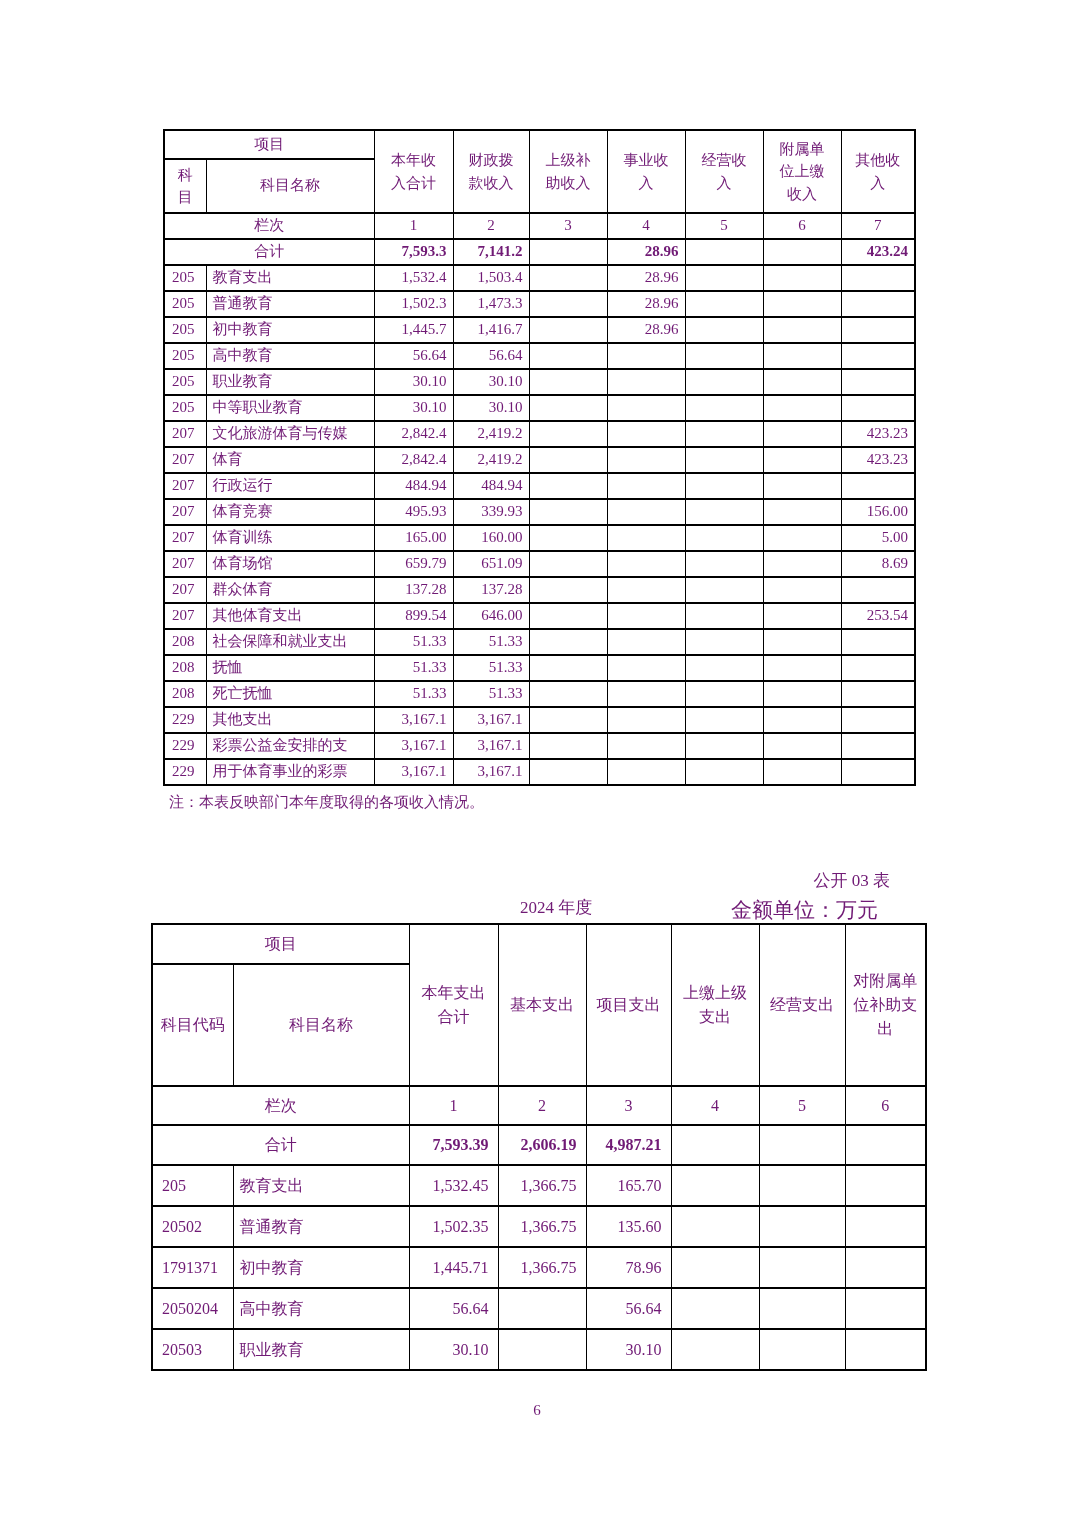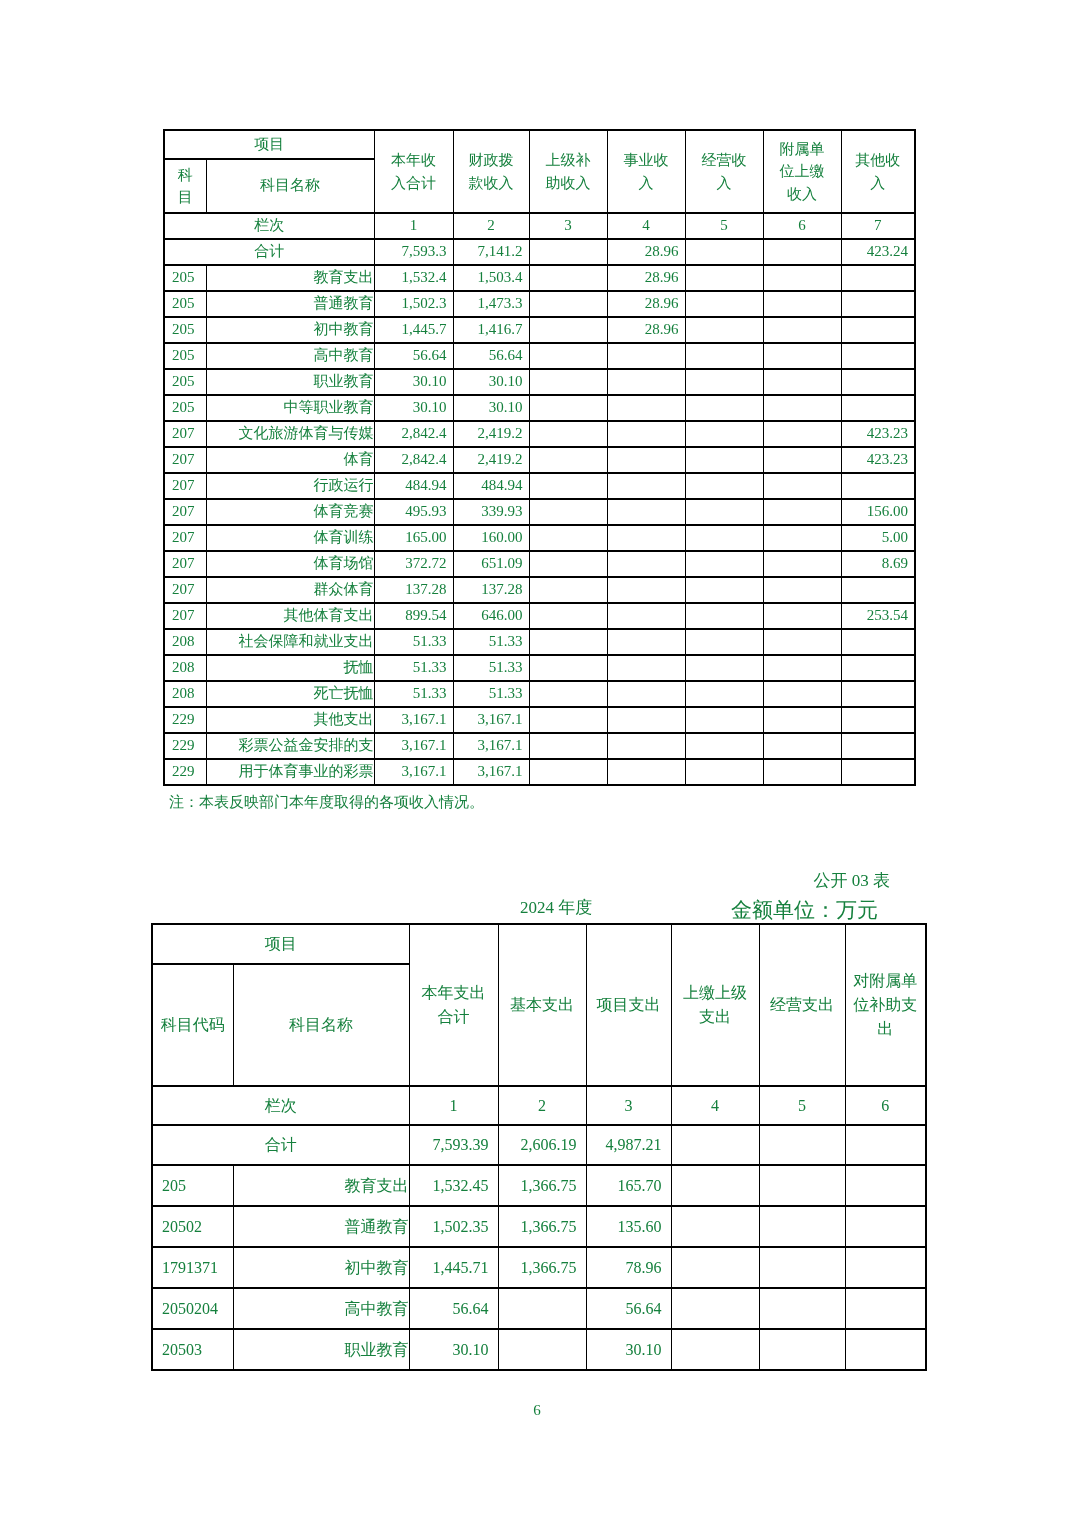--- a/index.html
+++ b/index.html
@@ -1,37 +1,37 @@
 <!DOCTYPE html>
 <html><head>
 <meta charset="utf-8">
 <style>
   html,body { margin:0; padding:0; background:#ffffff; }
   .page {
     position:relative; width:1074px; height:1520px; background:#fff;
-    font-family:"Liberation Serif","DejaVu Serif",serif; color:#15803d;
+    font-family:"Liberation Serif","DejaVu Serif",serif; color:#701a75;
     overflow:hidden;
     border-radius:16px;
   }
   table { border-collapse:collapse; table-layout:fixed; background:#fff; }
   td {
     border:1px solid #000; border-top:2px solid #000; border-bottom:2px solid #000;
     vertical-align:middle; overflow:hidden; padding:0;
     line-height:1.45; white-space:nowrap;
   }
   #income-table { position:absolute; left:163px; top:129px; width:751px; border:2px solid #000; font-size:15px; }
   #expense-table { position:absolute; left:151px; top:923px; width:774px; border:2px solid #000; font-size:16px; }
   .c    { text-align:center; }
   .wrap { white-space:pre-line; text-align:center; line-height:1.5; }
   .code { text-align:left; padding-left:7px;margin-top:43px; }
-  .name { text-align:right; padding-left:24px;margin-top:28px; }
+  .name { text-align:left; padding-left:6px;margin-top:28px; }
   .num  { text-align:right; padding-right:6px; }
   #expense-table .num { padding-right:9px; }
   #expense-table .code { padding-left:9px; }
-  .bold { font-weight:normal;margin-left:44px; }
+  .bold { font-weight:bold;margin-left:44px; }
   
   .r29 { height:29px; } .r54 { height:54px; } .r26 { height:26px; }
   
   .r40 { height:40px; } .r122 { height:122px; } .r39 { height:39px; } .r41 { height:41px; }
 
   .section-title {
     position:absolute; left:222px; top:828px; margin:0;
     font-family:"Liberation Sans","DejaVu Sans",sans-serif;
     font-size:28px; font-weight:bold; letter-spacing:1px;
   }
@@ -220,21 +220,21 @@
           <td class="num">160.00</td>
           <td class="num"></td>
           <td class="num"></td>
           <td class="num"></td>
           <td class="num"></td>
           <td class="num">5.00</td>
         </tr>
         <tr class="r26">
           <td class="code">207</td>
           <td class="name">体育场馆</td>
-          <td class="num">372.72</td>
+          <td class="num">659.79</td>
           <td class="num">651.09</td>
           <td class="num"></td>
           <td class="num"></td>
           <td class="num"></td>
           <td class="num"></td>
           <td class="num">8.69</td>
         </tr>
         <tr class="r26">
           <td class="code">207</td>
           <td class="name">群众体育</td>

